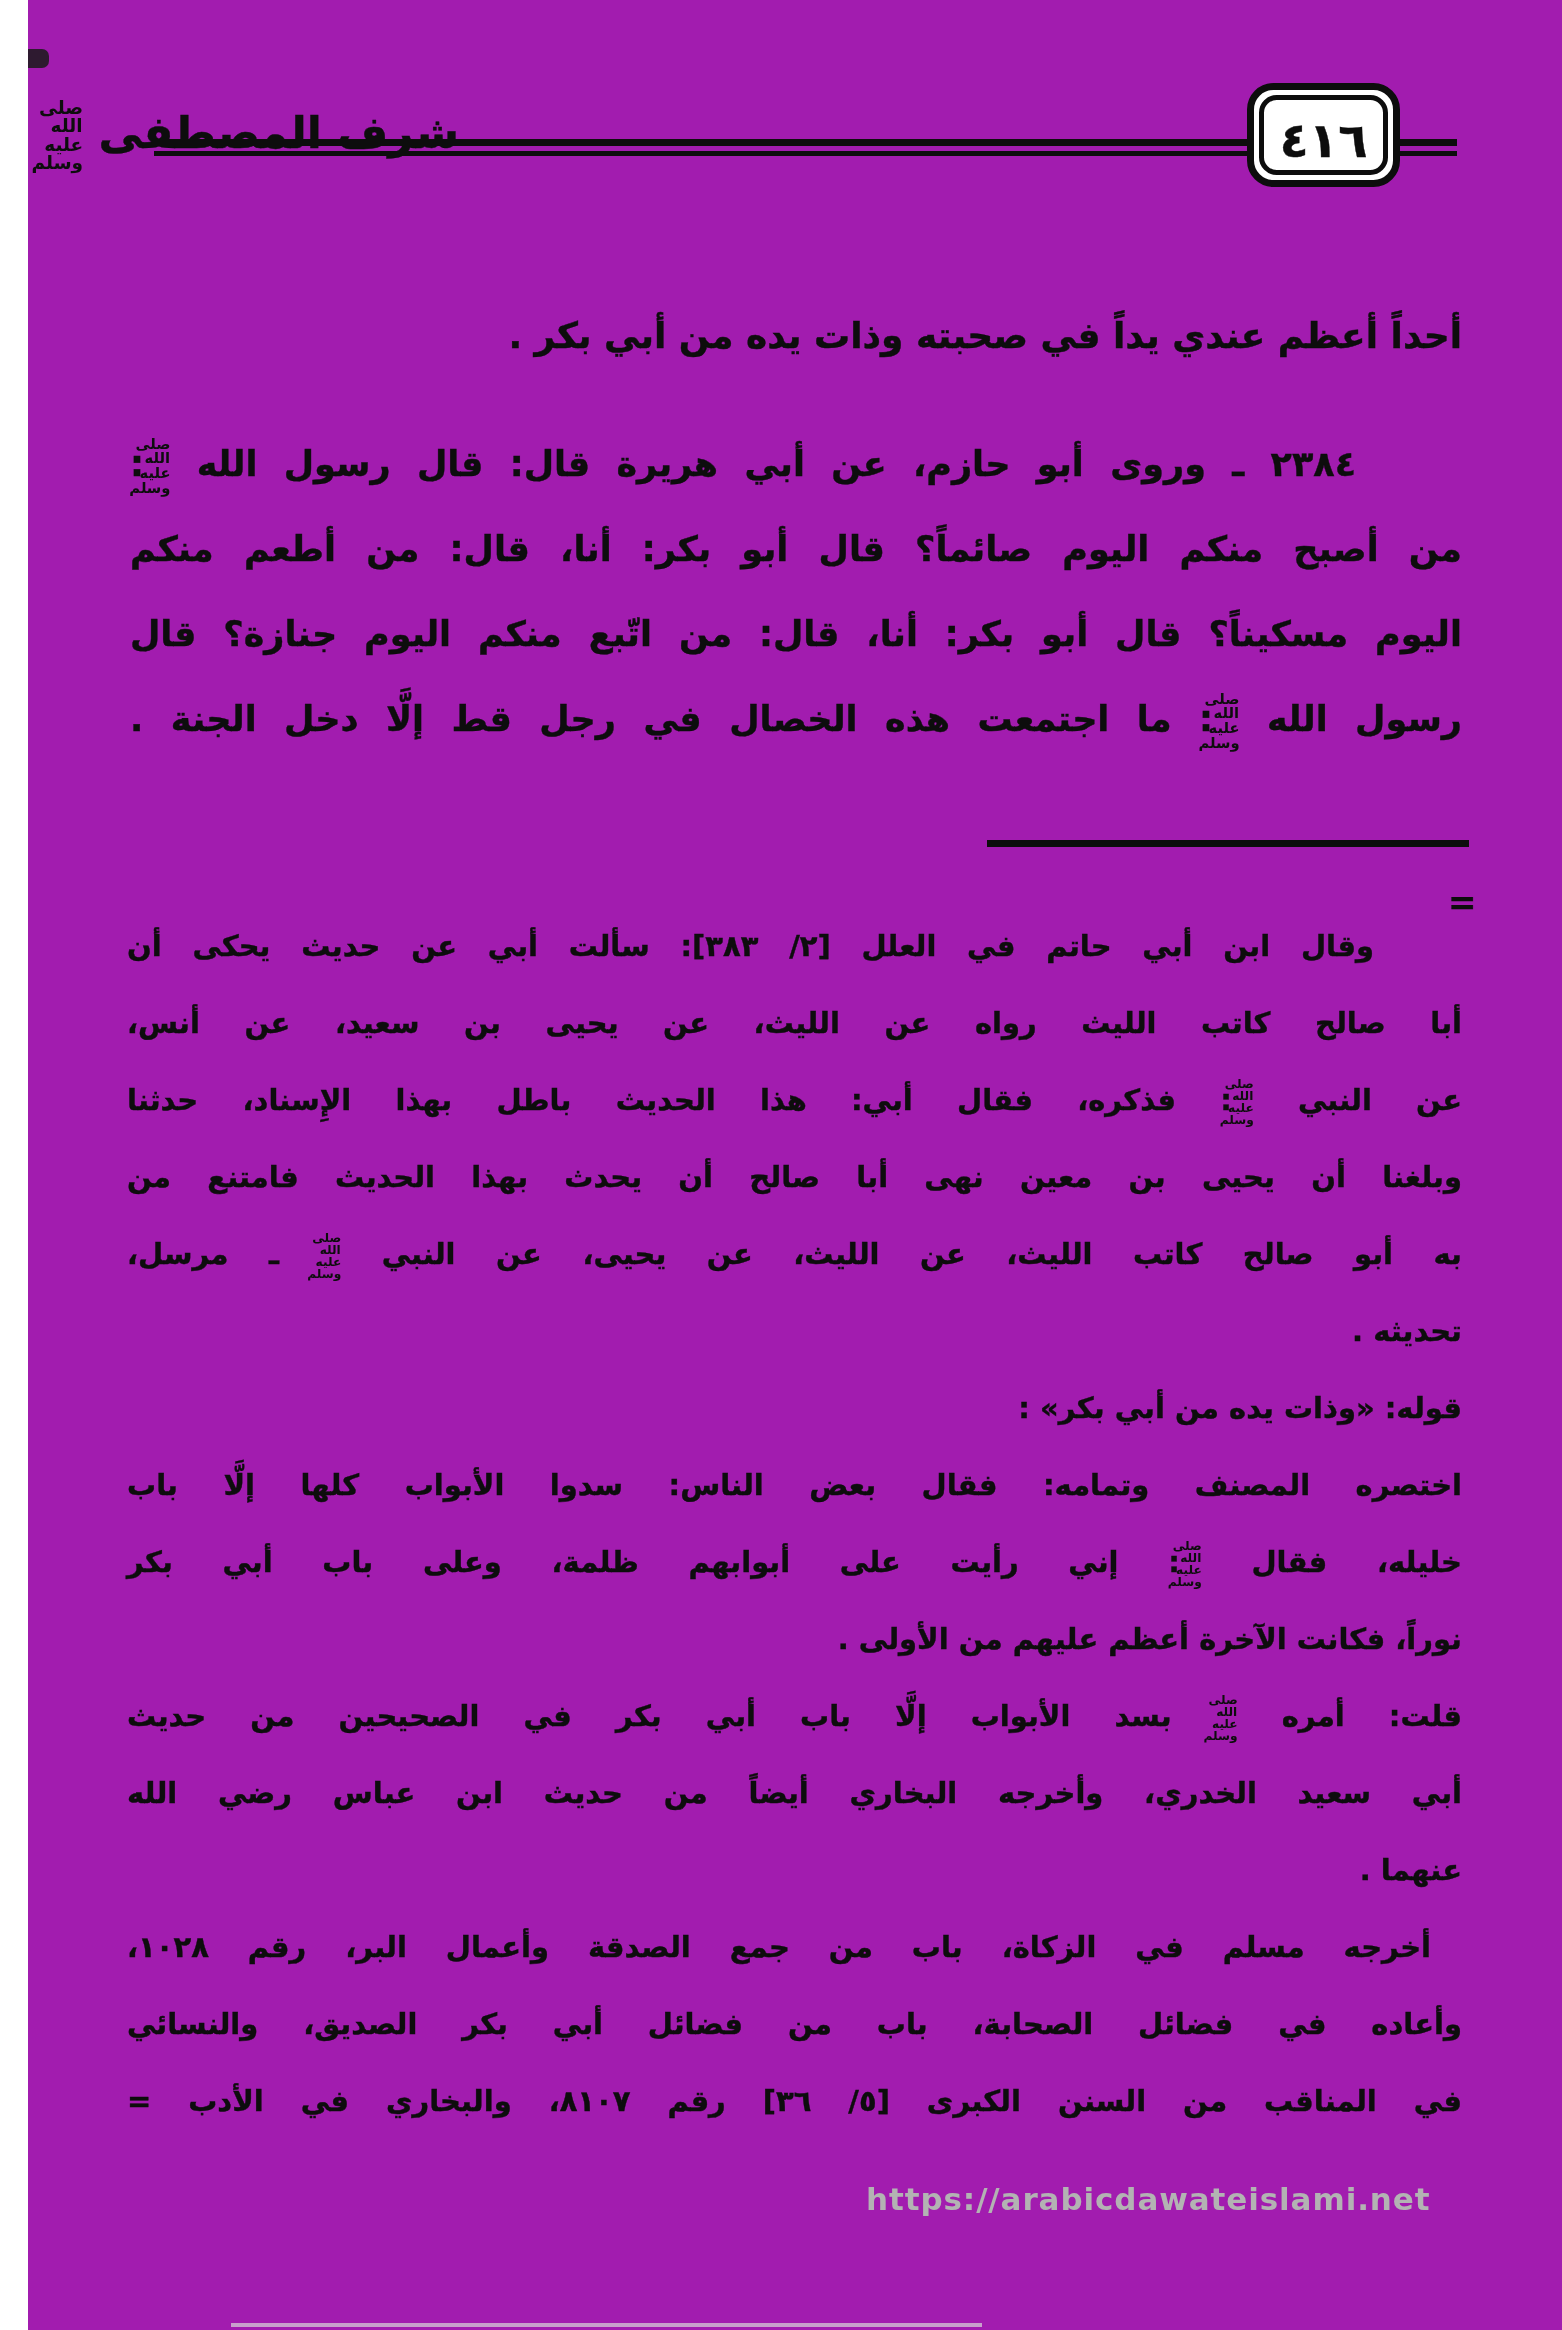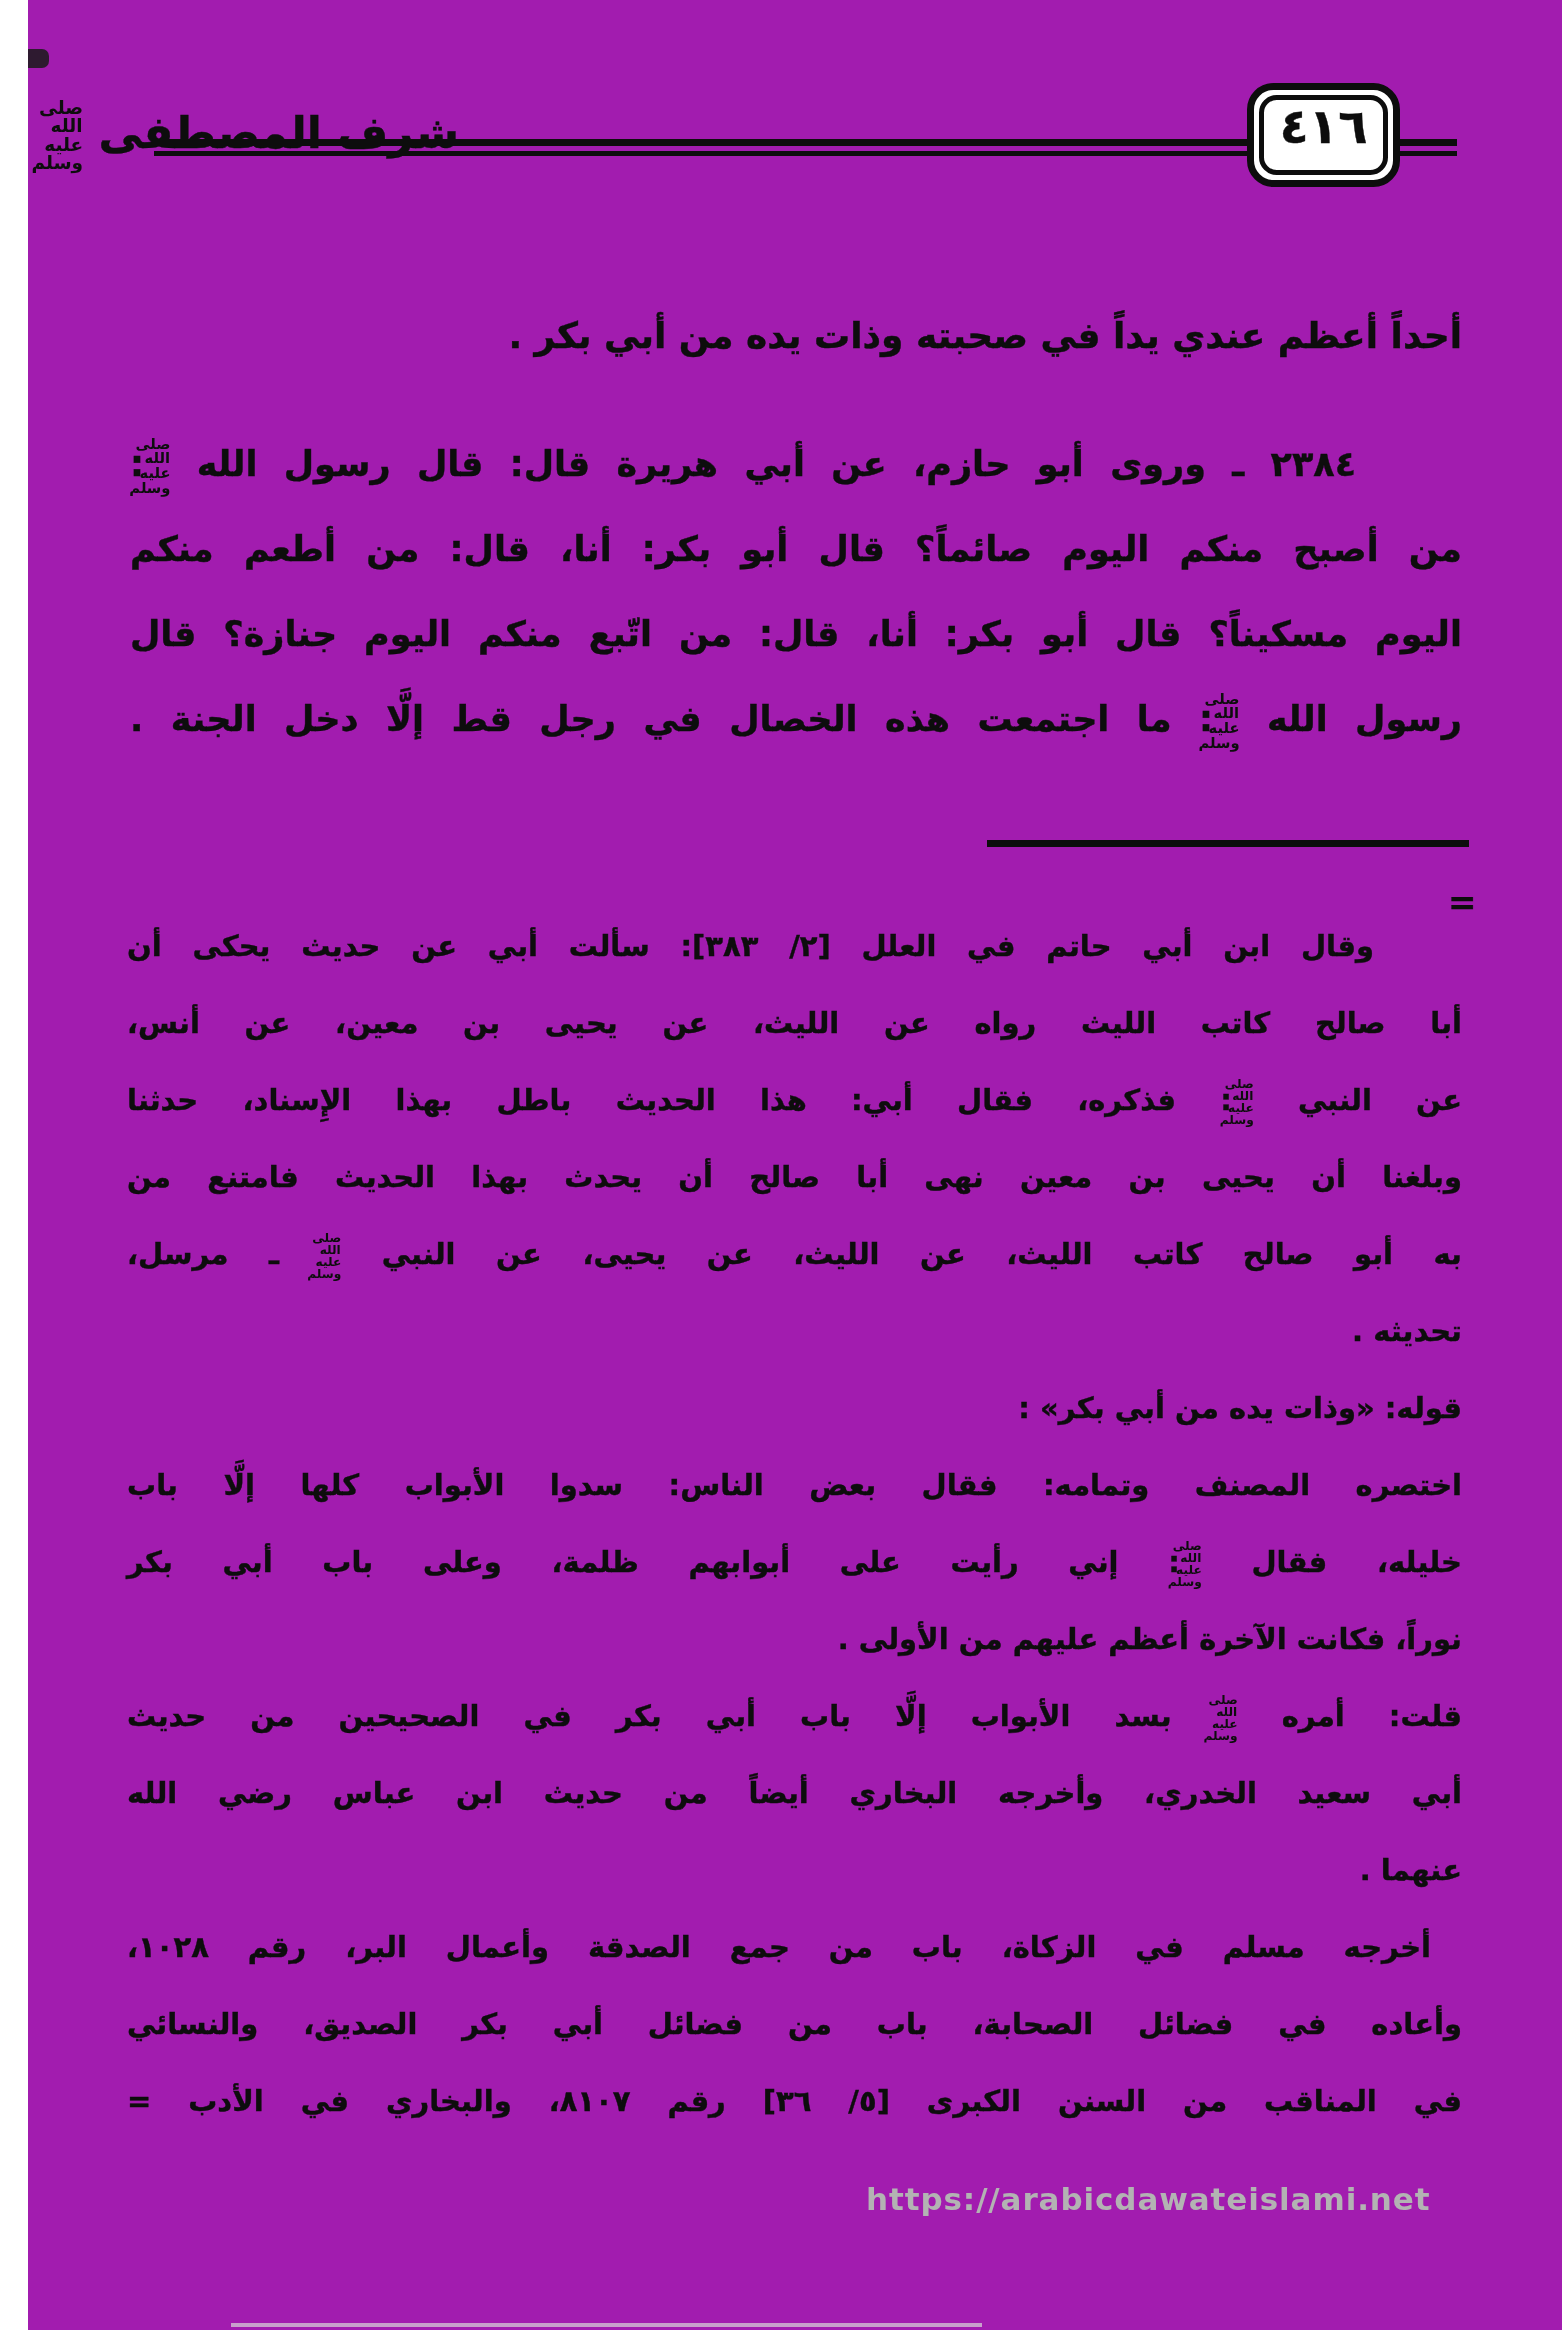--- a/index.html
+++ b/index.html
@@ -28,21 +28,21 @@
 
   .pagenum-outer{
     position:absolute; top:83px; left:1219px;
     width:153px; height:104px; box-sizing:border-box;
     border:7px solid #0d0d0d; border-radius:26.5px;
     background:#fff; padding:5.3px;
   }
   .pagenum-inner{
     width:100%; height:100%; box-sizing:border-box;
     border:5.3px solid #0d0d0d; border-radius:17.7px;
-    display:flex; align-items:flex-start; justify-content:center;
+    display:flex; align-items:flex-end; justify-content:center;
   }
   .pagenum{ font-size:48px; font-weight:700; transform:translateY(-1.8px); }
 
   
   .intro-line{
     position:absolute; top:300px; right:100px; left:102px;
     height:71px; line-height:71px;
     font-size:36px; text-align:right; white-space:nowrap;
   }
   .hadith{
@@ -123,21 +123,21 @@
       <div class="hadith-line artext" style="padding-right: 106px;">٢٣٨٤ ـ وروى أبو حازم، عن أبي هريرة قال: قال رسول الله <span class="saw">صلى الله عليه وسلم</span>:</div>
       <div class="hadith-line artext">من أصبح منكم اليوم صائماً؟ قال أبو بكر: أنا، قال: من أطعم منكم</div>
       <div class="hadith-line artext">اليوم مسكيناً؟ قال أبو بكر: أنا، قال: من اتّبع منكم اليوم جنازة؟ قال</div>
       <div class="hadith-line artext">رسول الله <span class="saw">صلى الله عليه وسلم</span>: ما اجتمعت هذه الخصال في رجل قط إلَّا دخل الجنة .</div>
     </div>
 
   <div class="fn-separator"></div>
   <span class="cont-mark artext">=</span>
   <div class="footnotes">
       <div class="fn-line artext" style="padding-right: 88px;">وقال ابن أبي حاتم في العلل [٢/ ٣٨٣]: سألت أبي عن حديث يحكى أن</div>
-      <div class="fn-line artext">أبا صالح كاتب الليث رواه عن الليث، عن يحيى بن معين، عن أنس،</div>
+      <div class="fn-line artext">أبا صالح كاتب الليث رواه عن الليث، عن يحيى بن سعيد، عن أنس،</div>
       <div class="fn-line artext">عن النبي <span class="saw">صلى الله عليه وسلم</span>: فذكره، فقال أبي: هذا الحديث باطل بهذا الإِسناد، حدثنا</div>
       <div class="fn-line artext">وبلغنا أن يحيى بن معين نهى أبا صالح أن يحدث بهذا الحديث فامتنع من</div>
       <div class="fn-line artext">به أبو صالح كاتب الليث، عن الليث، عن يحيى، عن النبي <span class="saw">صلى الله عليه وسلم</span> ـ مرسل،</div>
       <div class="fn-line artext ta-right">تحديثه .</div>
       <div class="fn-line artext ta-right">قوله: «وذات يده من أبي بكر» :</div>
       <div class="fn-line artext">اختصره المصنف وتمامه: فقال بعض الناس: سدوا الأبواب كلها إلَّا باب</div>
       <div class="fn-line artext">خليله، فقال <span class="saw">صلى الله عليه وسلم</span>: إني رأيت على أبوابهم ظلمة، وعلى باب أبي بكر</div>
       <div class="fn-line artext ta-right">نوراً، فكانت الآخرة أعظم عليهم من الأولى .</div>
       <div class="fn-line artext">قلت: أمره <span class="saw">صلى الله عليه وسلم</span> بسد الأبواب إلَّا باب أبي بكر في الصحيحين من حديث</div>
       <div class="fn-line artext">أبي سعيد الخدري، وأخرجه البخاري أيضاً من حديث ابن عباس رضي الله</div>

